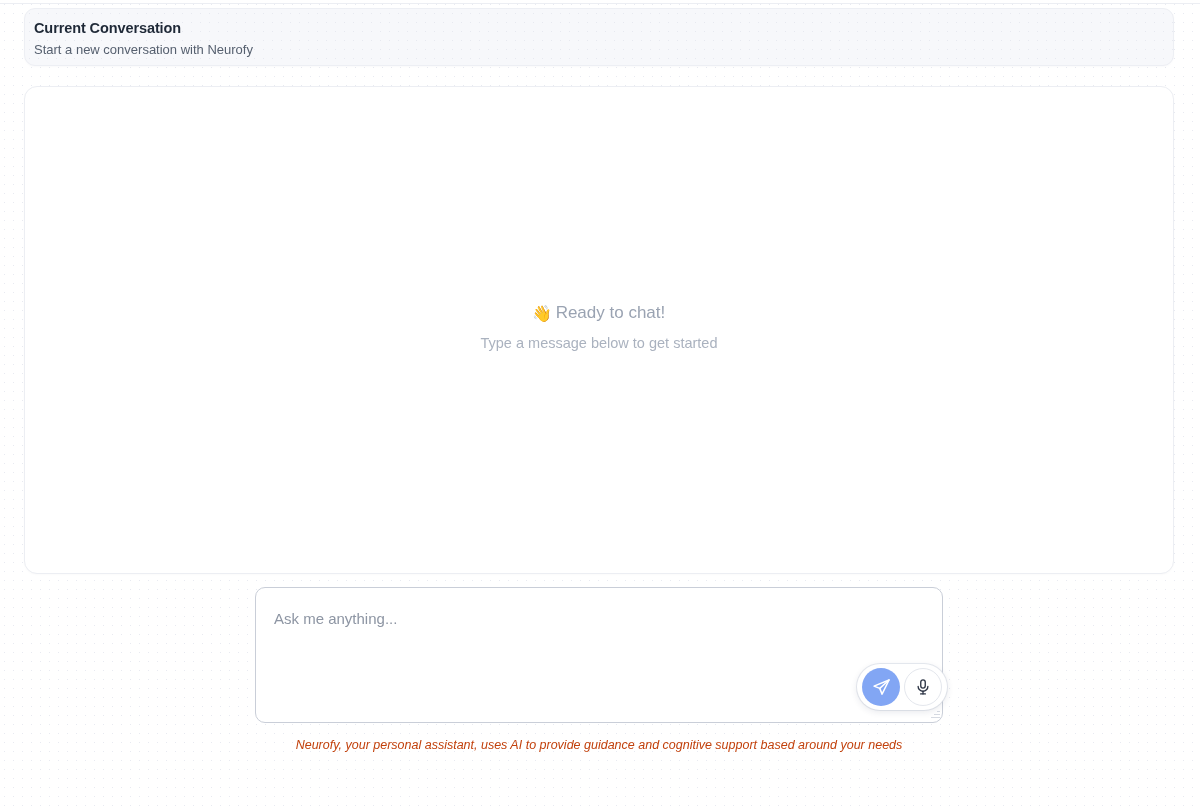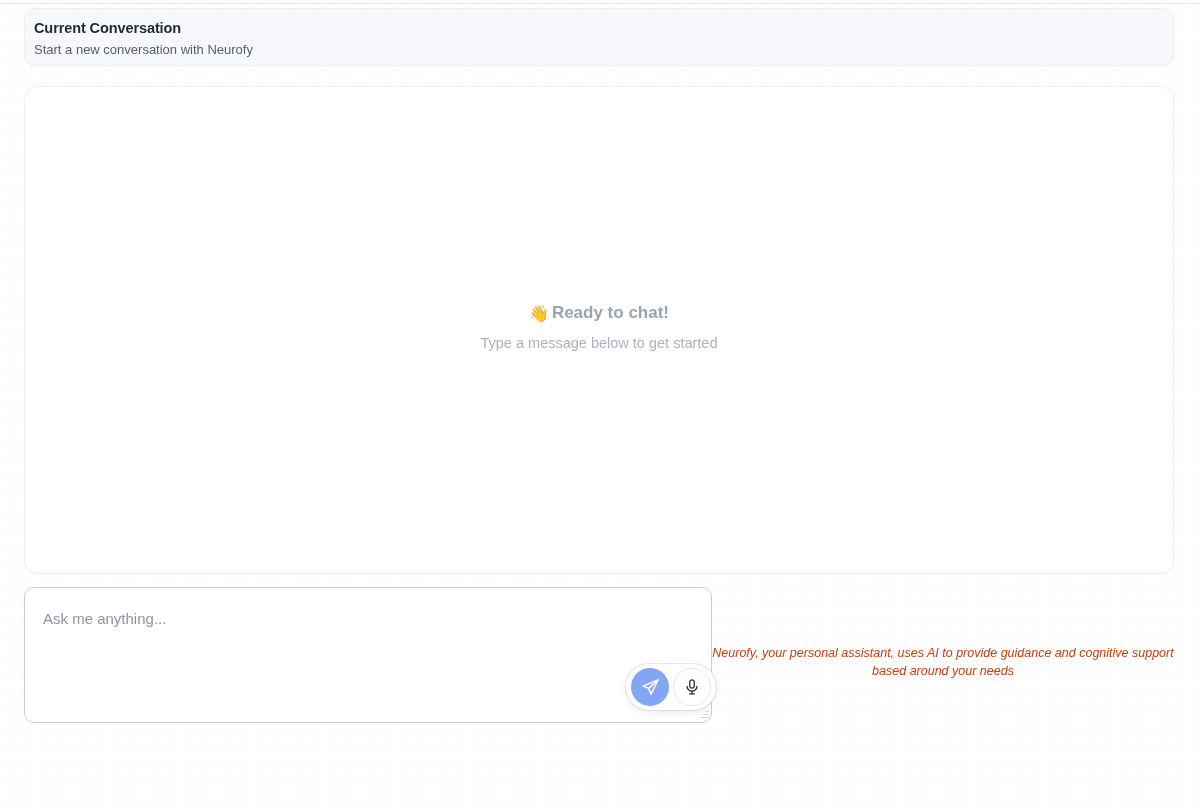--- a/index.html
+++ b/index.html
@@ -83,41 +83,41 @@
     box-shadow: 0 1px 2px rgba(30, 40, 70, 0.02);
   }
   .empty-state {
     text-align: center;
     margin-top: -6px;
   }
   .empty-title {
     font-size: 17px;
     color: #9aa3b2;
     line-height: 24px;
-    font-weight: 700;
+    font-weight: 400;
     white-space: nowrap;
   }
   .wave-icon {
     font-size: 16px;
     margin-right: 3px;
     vertical-align: -1px;
   }
   .empty-subtitle {
     font-size: 14.5px;
     color: #aab2bf;
     line-height: 22px;
     margin-top: 6px;
     font-weight: 400;
   }
 
   
   .composer-area {
     width: 1150px;
     display: flex;
-    flex-direction: row;
+    flex-direction: column;
     align-items: center;
     margin-top: 13px;
   }
   .composer-wrap {
     position: relative;
     width: 688px;
     height: 136px;
   }
   .composer-input {
     box-sizing: border-box;

